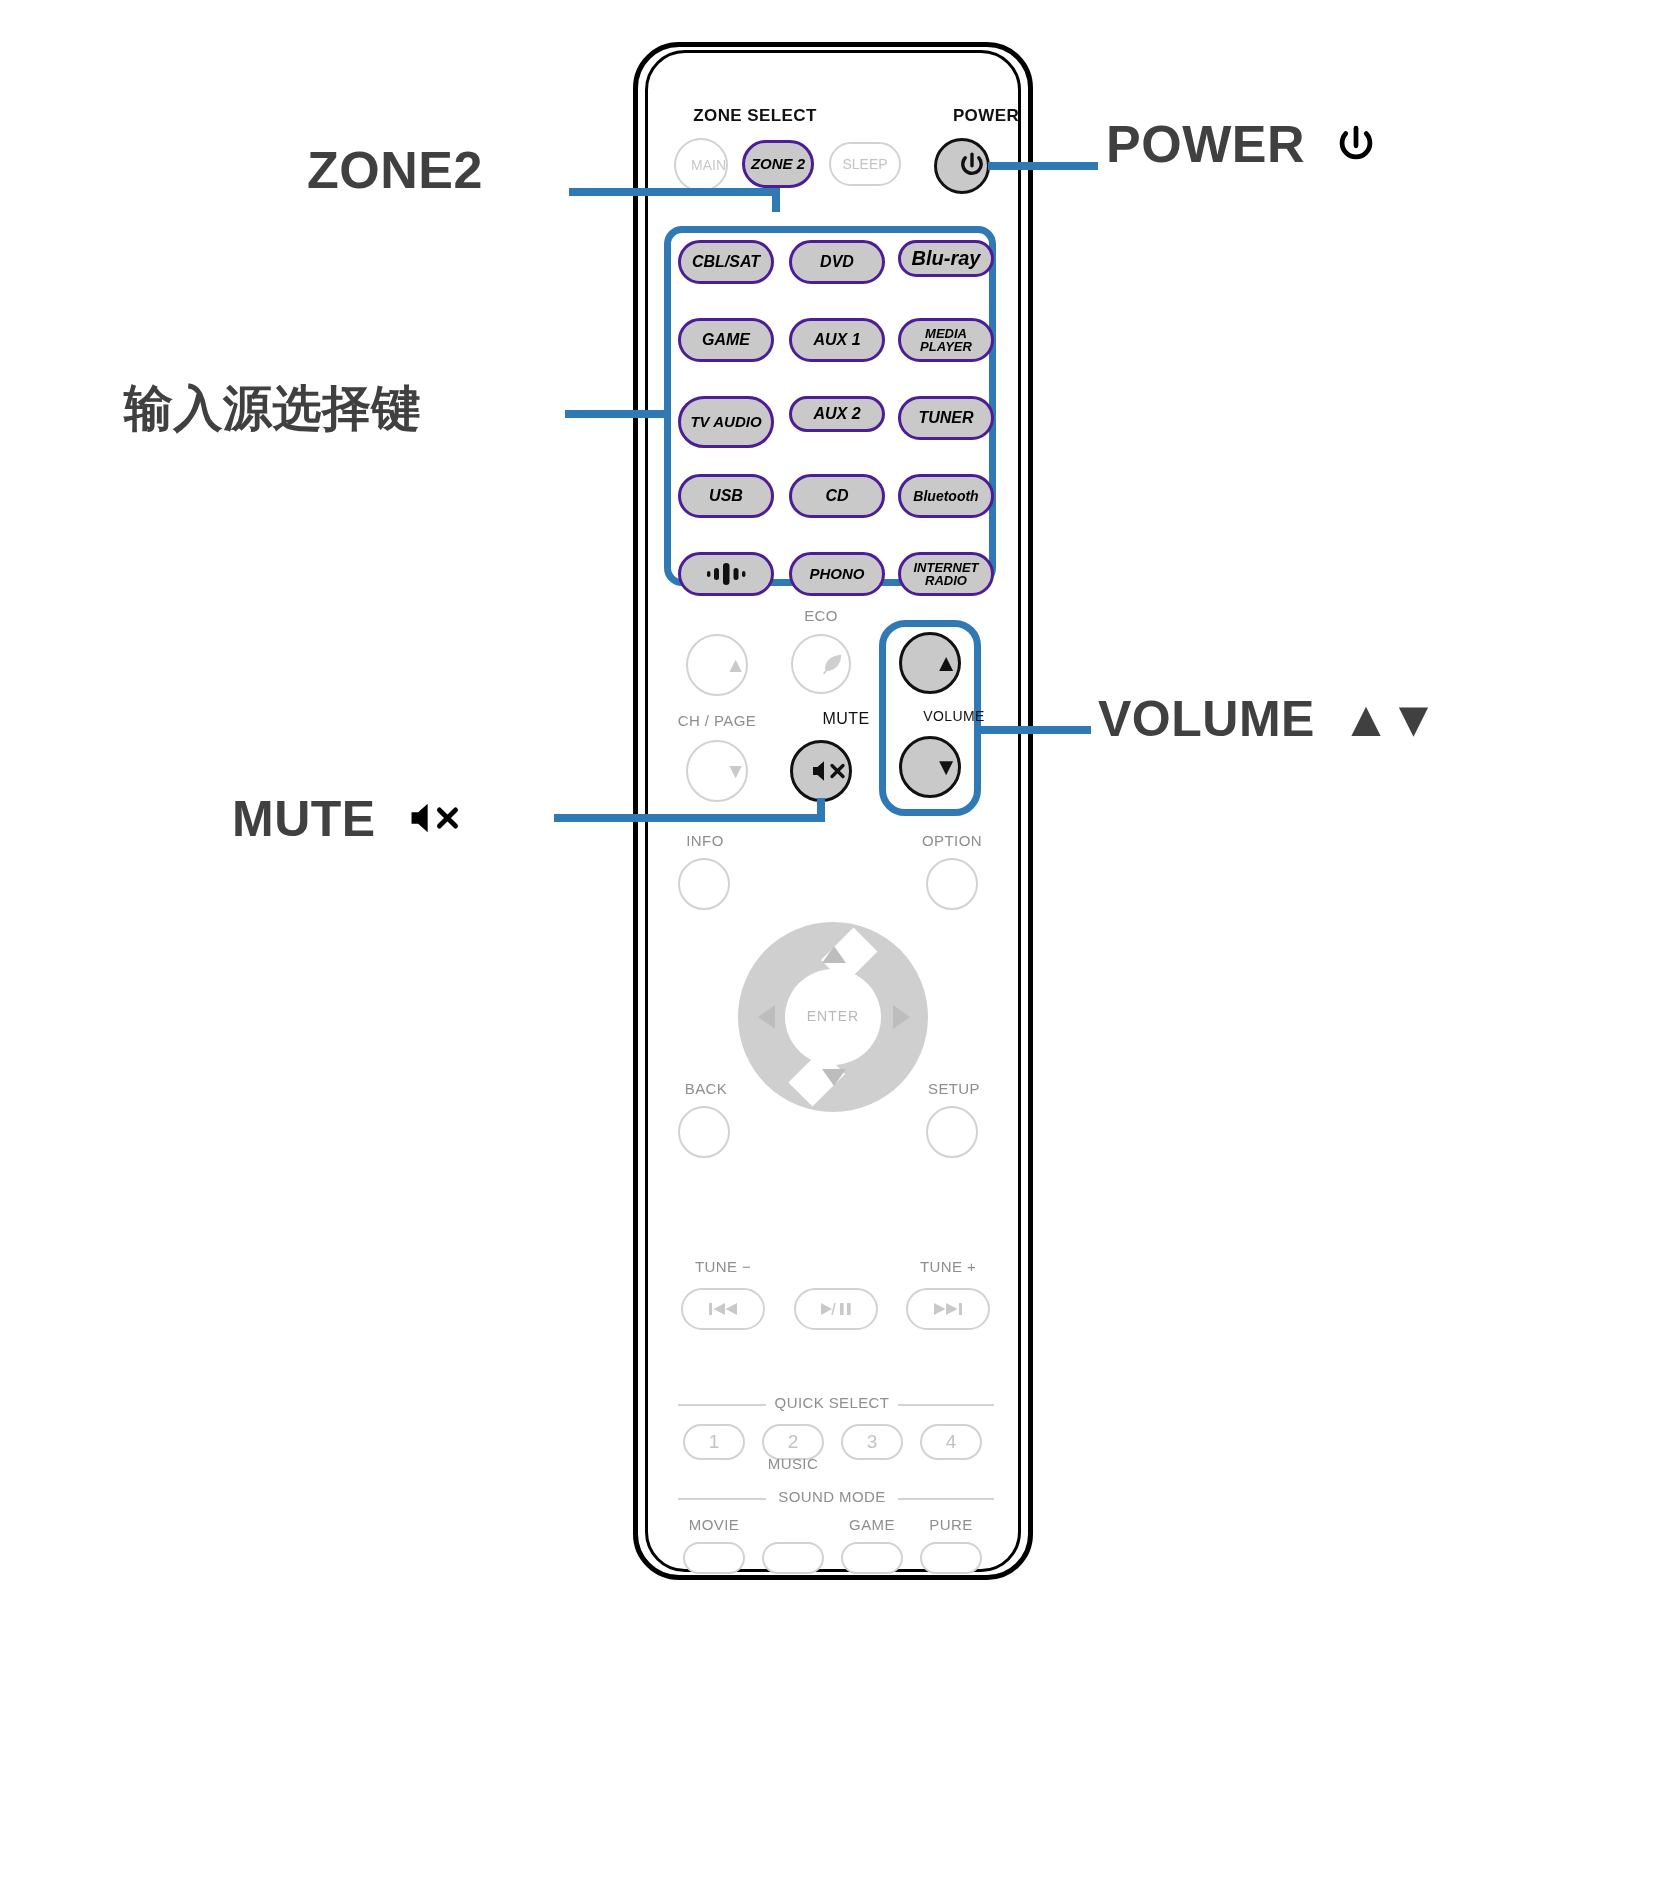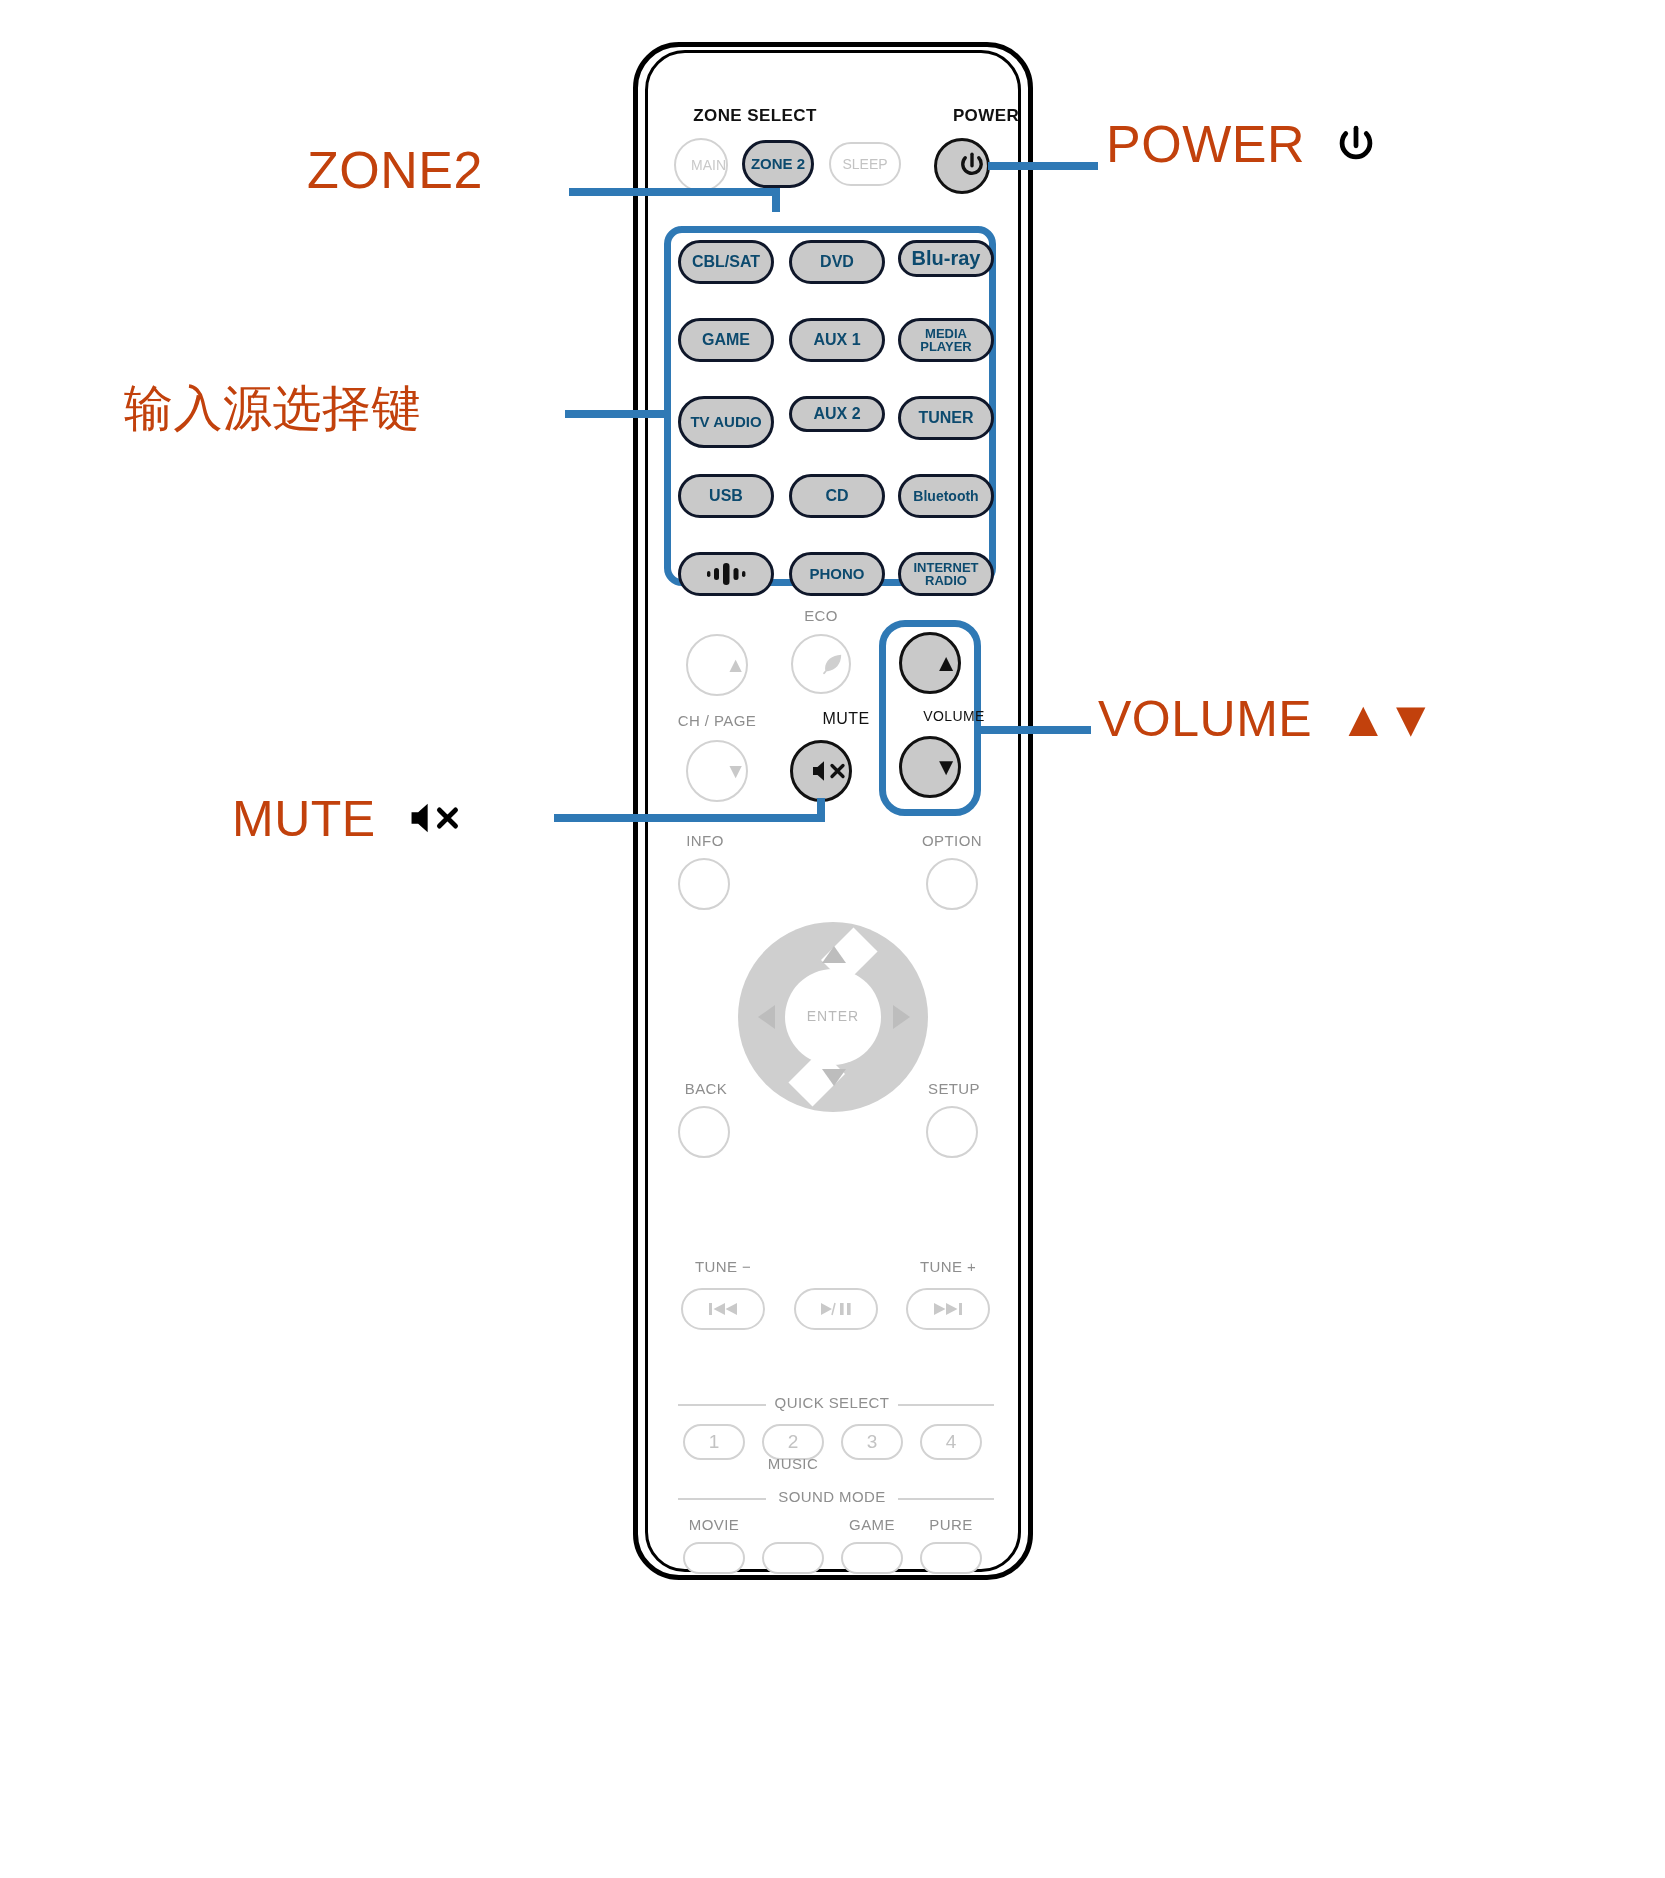--- a/index.html
+++ b/index.html
@@ -14,31 +14,31 @@
 
   .lbl{position:absolute;color:#8e8e8e;font-size:15px;letter-spacing:.4px;
        white-space:nowrap;text-align:center;}
   .lbl.dk{color:#111;margin-left:24px;}
 
   
   .pill{position:absolute;box-sizing:border-box;display:flex;align-items:center;
         justify-content:center;text-align:center;border-radius:999px;
         font-size:15px;line-height:1.02;white-space:pre-line;}
   .pill.ghost{border:2px solid #d2d2d2;color:#c3c3c3;background:#fff;}
-  .pill.solid{border:3px solid #0f172a;color:#0c4a6e;background:#c9c9c9;font-weight:700;}
+  .pill.solid{border:3px solid #4c1d95;color:#000000;background:#c9c9c9;font-weight:700;font-style:italic;}
   .circ{position:absolute;box-sizing:border-box;border-radius:50%;display:flex;
         align-items:center;justify-content:flex-end;}
   .circ.ghost{border:2px solid #d2d2d2;color:#c9c9c9;background:#fff;}
   .circ.solid{border:3px solid #111;background:#c9c9c9;color:#111;}
 
   
   .bl{position:absolute;background:#2f79b5;}
   .blbox{position:absolute;border:7px solid #2f79b5;border-radius:18px;
          box-sizing:border-box;background:transparent;}
-  .callout{position:absolute;font-weight:400;color:#c2410c;white-space:nowrap;
+  .callout{position:absolute;font-weight:700;color:#404040;white-space:nowrap;
            letter-spacing:.5px;}
 
   .cjk{font-family:"DejaVu Sans", sans-serif;}
 
   
   #dpad{position:absolute;left:738px;top:922px;width:190px;height:190px;}
   #dpad .ring{position:absolute;inset:0;border-radius:50%;background:#cfcfcf;}
   #dpad .hole{position:absolute;left:47px;top:47px;width:96px;height:96px;
               border-radius:50%;background:#fff;}
   #dpad .sp{position:absolute;background:#fff;}

